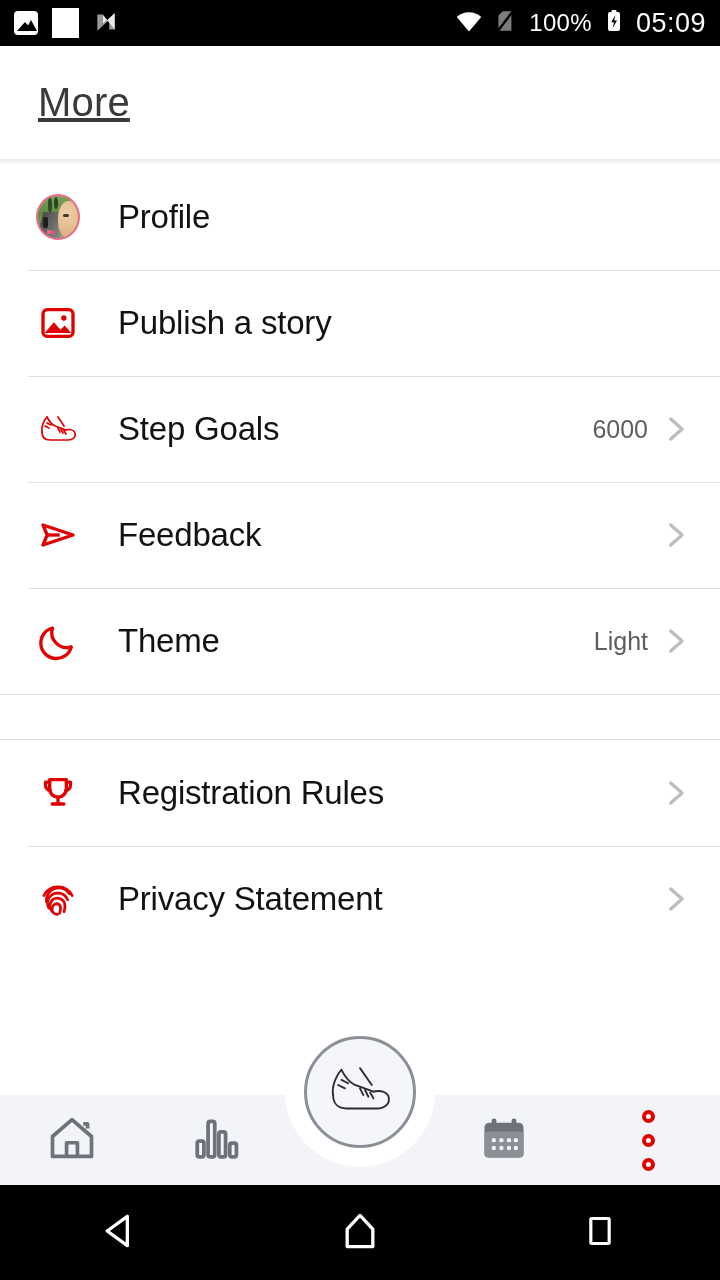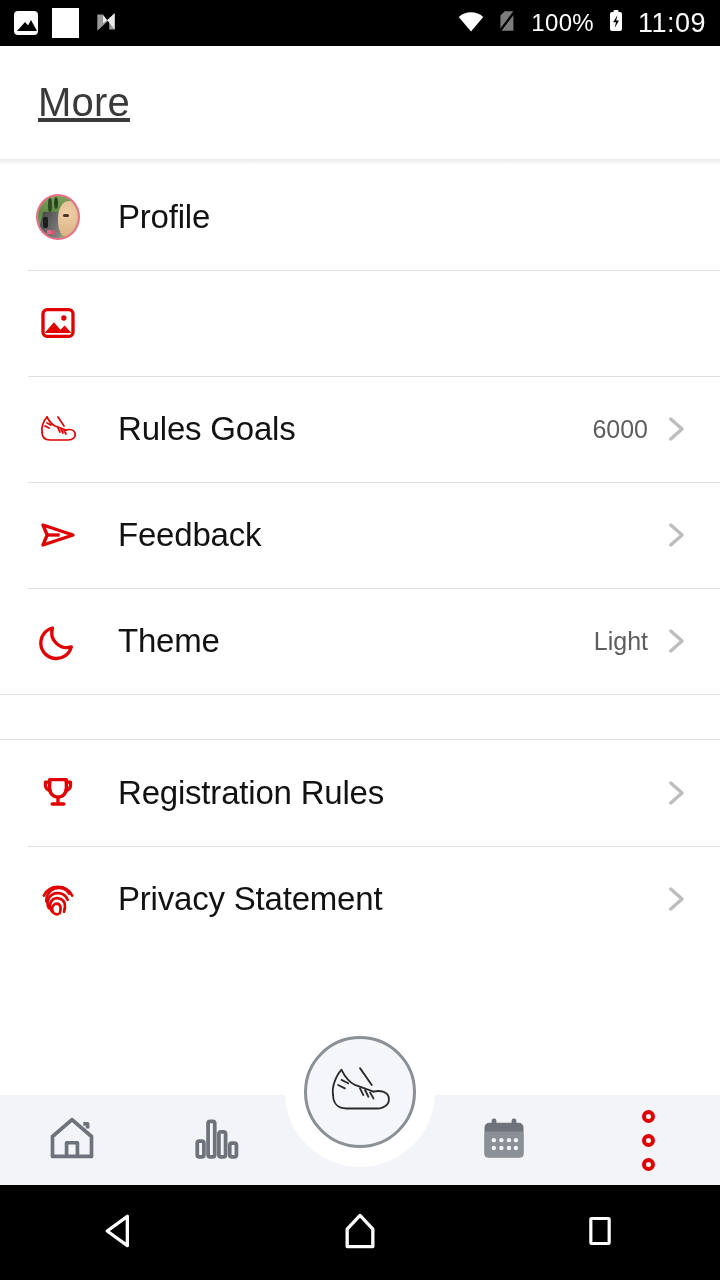--- a/index.html
+++ b/index.html
@@ -161,21 +161,21 @@
         </svg>
       </span>
       <span class="sb-batt-text">100%</span>
       <span>
         <svg viewBox="0 0 24 24" width="24" height="26">
           <rect x="6" y="3" width="12" height="19" rx="2" fill="#fff"></rect>
           <rect x="9.5" y="1" width="5" height="2.4" rx="1" fill="#fff"></rect>
           <path d="M13.4 6 L9.2 13.2 H12 L10.7 19 L15 11.6 H12.2 Z" fill="#000"></path>
         </svg>
       </span>
-      <span class="sb-time">11:09</span>
+      <span class="sb-time">05:09</span>
     </div>
   </div>
 
   <div class="appbar">
     <span class="appbar-title">More</span>
   </div>
   <div class="appbar-shadow"></div>
 
   <div class="list">
 
@@ -196,35 +196,36 @@
     </div>
 
     <div class="row">
       <span class="row-icon">
         <svg viewBox="0 0 24 24" width="40" height="40" fill="none" stroke="#e00000" stroke-width="2">
           <rect x="3" y="4" width="18" height="16" rx="2.5"></rect>
           <circle cx="15.5" cy="9" r="1.6" fill="#e00000" stroke="none"></circle>
           <path d="M4 18 L9.5 11.5 L13.5 16 L16 13.5 L20 18 Z" fill="#e00000" stroke="none"></path>
         </svg>
       </span>
+      <span class="row-label">Publish a story</span>
     </div>
 
 
     <div class="row">
       <span class="row-icon">
         <svg viewBox="0 0 44 34" width="44" height="34" fill="none" stroke="#e00000" stroke-width="1.7" stroke-linecap="round" stroke-linejoin="round">
           <path d="M6 20 C5 15 8 8 11 5"></path>
           <path d="M11 5 C13 9 15 12 19 14 L30 18"></path>
           <path d="M6 20 C6 25 9 28 14 28 L32 28 C37 28 40 25 39 21 C38 18 34 17 30 18"></path>
           <path d="M9 14 L13 16 M11 11 L15 13"></path>
           <path d="M22 16 L24 20 M25 17 L27 21 M28 18.5 L30 22"></path>
           <path d="M22 5 L28 14"></path>
         </svg>
       </span>
-      <span class="row-label">Rules Goals</span>
+      <span class="row-label">Step Goals</span>
       <span class="row-value">6000</span>
       <span class="row-chev">
         <svg viewBox="0 0 24 24" width="34" height="34" fill="none" stroke="#bdbdbd" stroke-width="2.4" stroke-linecap="round" stroke-linejoin="round">
             <path d="M9 5 L17 12 L9 19"></path>
           </svg>
       </span>
     </div>
 
     <div class="row">
       <span class="row-icon">

